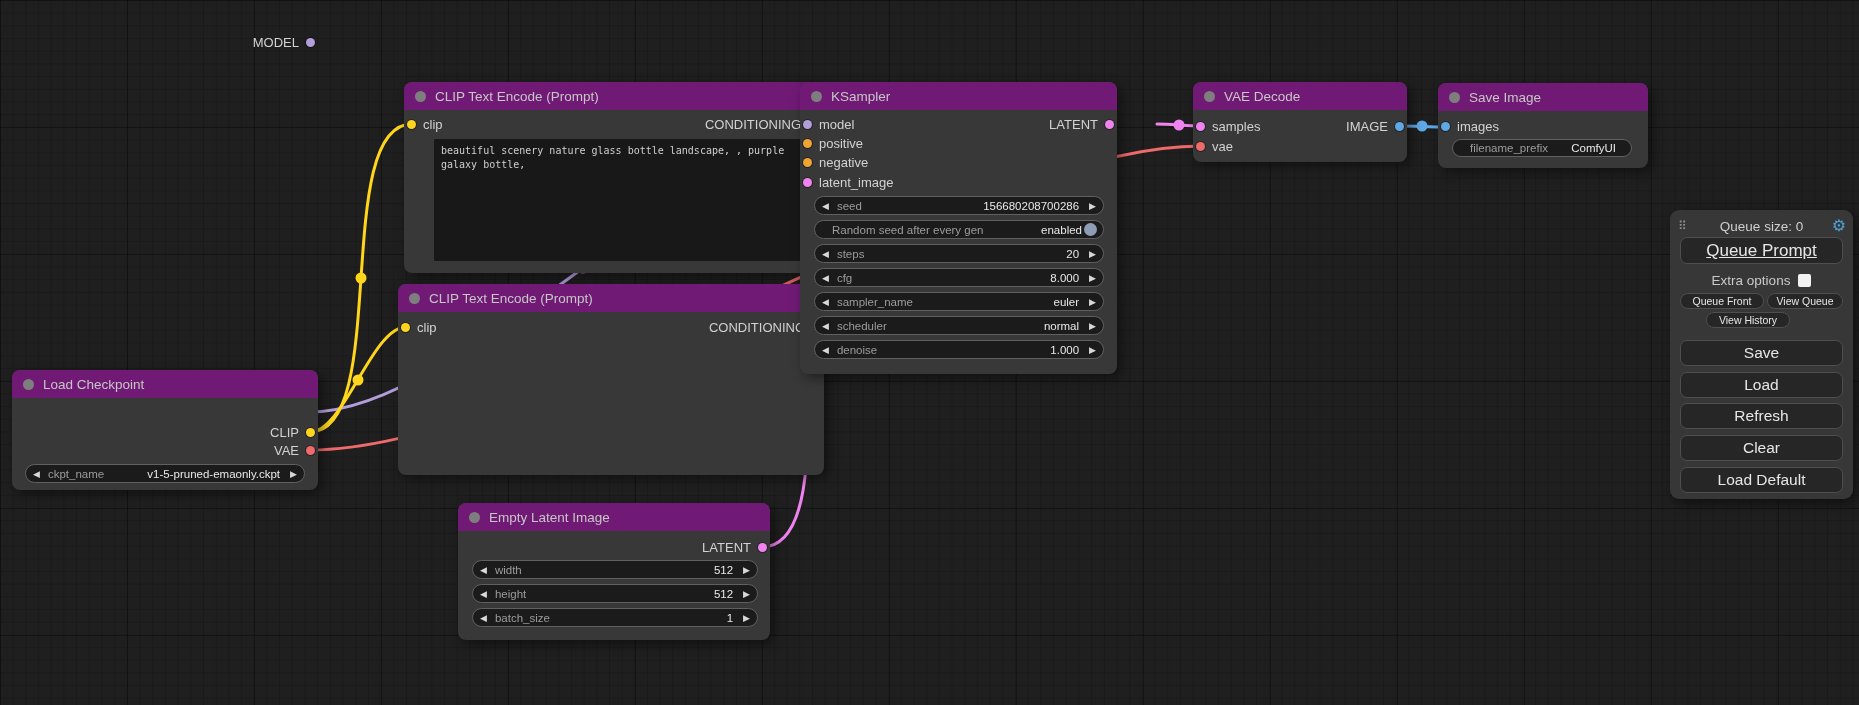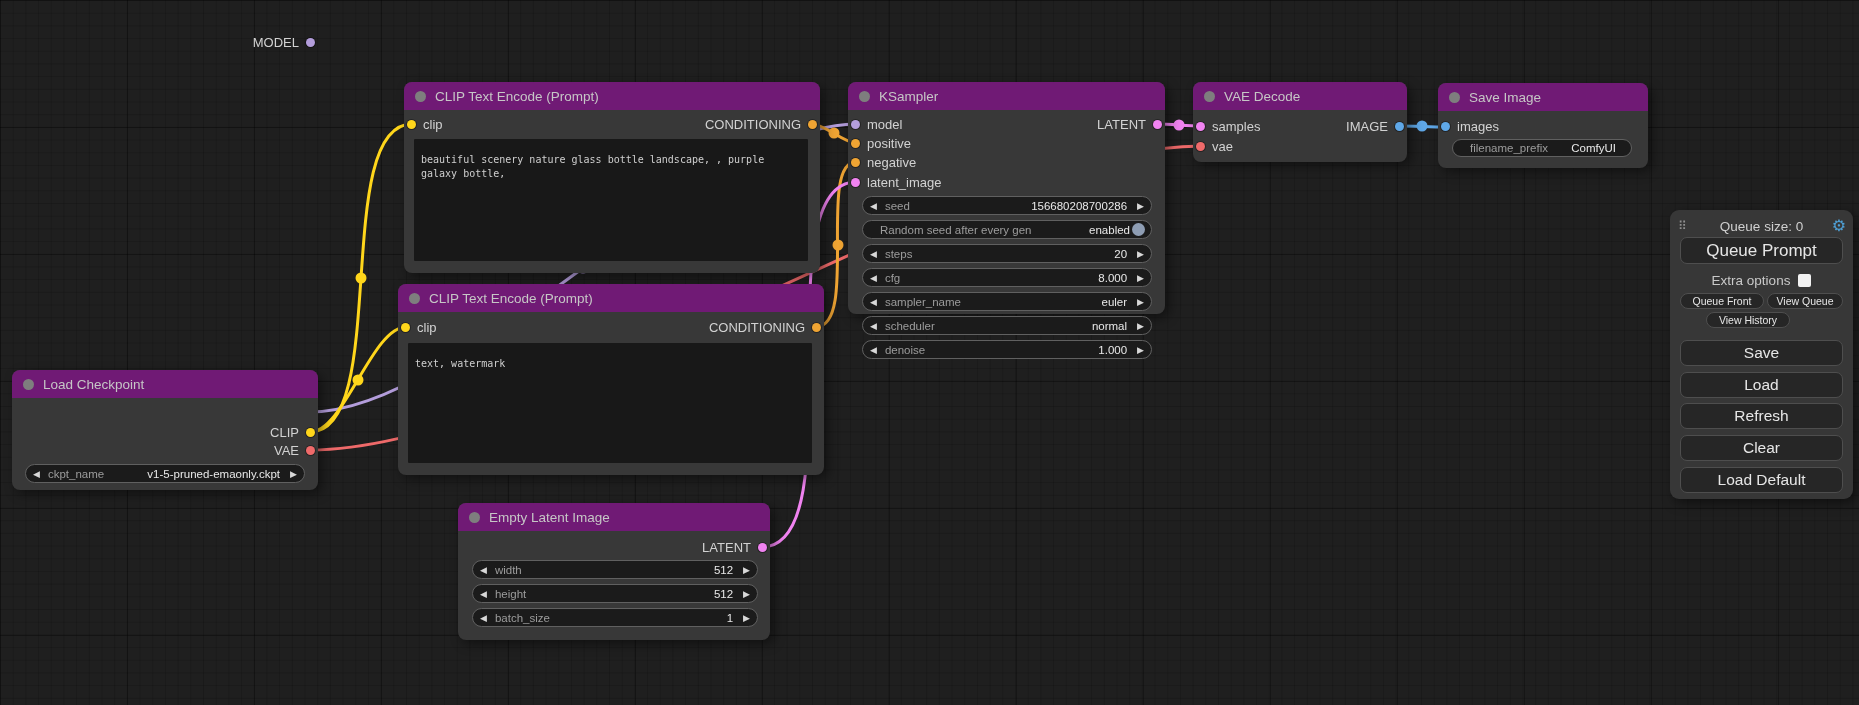--- a/index.html
+++ b/index.html
@@ -39,22 +39,22 @@
     padding:0 7px;font-size:11.5px;color:#a2a2a2;white-space:nowrap;}
   .pill .arrow{flex:0 0 auto;font-family:"DejaVu Sans",sans-serif;font-size:9px;color:#d8d8d8;}
   .pill .wname{margin-left:8px;color:#9c9c9c;}
   .pill .wvalue{margin-left:auto;margin-right:10px;color:#e8e8e8;}
   .pill.noarrow .wname{margin-left:10px;}
   .pill.noarrow .wvalue{margin-right:2px;}
   .toggle-circle{flex:0 0 auto;width:13px;height:13px;border-radius:50%;background:#8E9DB3;margin-right:-1px;}
 
   .prompt-box{position:absolute;background:#181818;border-radius:1px;
     font-family:"DejaVu Sans Mono",monospace;font-size:10px;line-height:14px;
-    color:#cfcfcf;padding:14px 7px;box-sizing:border-box;
-    white-space:pre-wrap;word-break:break-word;overflow:hidden;}
+    color:#cfcfcf;padding:5px 7px;box-sizing:border-box;
+    white-space:pre-wrap;word-break:break-word;overflow:hidden;margin-left:20px;}
 
   .qpanel{position:absolute;left:1670px;top:210px;width:183px;height:289px;z-index:3;
     background:#373737;border-radius:9px;box-shadow:4px 4px 12px rgba(0,0,0,.5);color:#cfcfcf;}
   .qheader{position:absolute;left:0;right:0;top:5px;height:22px;display:flex;align-items:center;}
   .qhandle{position:absolute;left:8px;color:#8f8f8f;font-size:12px;letter-spacing:-1px;}
   .qsize{width:100%;text-align:center;font-size:13.5px;color:#cfcfcf;}
   .qgear{position:absolute;right:7px;color:#4E9FD4;font-size:16px;line-height:16px;}
   .qbtn{position:absolute;left:10px;right:10px;background:#262626;border:1px solid #4e4e4e;
     border-radius:7px;color:#e6e6e6;text-align:center;box-sizing:border-box;}
   .qbtn.big{height:27px;line-height:25px;font-size:17px;}
@@ -137,24 +137,23 @@
       <span>CLIP Text Encode (Prompt)</span>
     </div>
     <div class="slot in" style="top:36px;">
       <span class="sdot c-clip"></span>
       <span>clip</span>
     </div>
     <div class="slot out" style="top:36px;">
       <span class="sdot c-cond"></span>
       <span>CONDITIONING</span>
     </div>
-    <div class="prompt-box" style="left:10px;top:59px;width:404px;height:120px;">text, watermark</div>
-  </div>
-
-  <div class="node" style="left:848px;top:82px;width:317px;height:232px;">
+  </div>
+
+  <div class="node" style="left:800px;top:82px;width:317px;height:292px;">
     <div class="node-title">
       <span class="title-dot"></span>
       <span>KSampler</span>
     </div>
     <div class="slot in" style="top:35px;">
       <span class="sdot c-model"></span>
       <span>model</span>
     </div>
     <div class="slot in" style="top:54px;">
       <span class="sdot c-cond"></span>
@@ -278,21 +277,21 @@
       <span class="arrow">▶</span>
     </div>
   </div>
 
   <div class="qpanel">
     <div class="qheader">
       <span class="qhandle">⠿</span>
       <span class="qsize">Queue size: 0</span>
       <span class="qgear">⚙</span>
     </div>
-    <div class="qbtn big" style="top:27px;">Queue Prompt</div>
+    <div class="qbtn big" style="top:27px;text-decoration:underline;">Queue Prompt</div>
     <div class="extra-row">
       <span>Extra options</span>
       <span class="checkbox"></span>
     </div>
     <div class="qbtn small" style="top:83px;left:10px;right:auto;width:84px;">Queue Front</div>
     <div class="qbtn small" style="top:83px;left:auto;right:10px;width:76px;">View Queue</div>
     <div class="qbtn small" style="top:102px;left:36px;right:auto;width:84px;">View History</div>
     <div class="qbtn mid" style="top:130px;">Save</div>
     <div class="qbtn mid" style="top:162px;">Load</div>
     <div class="qbtn mid" style="top:193px;">Refresh</div>

